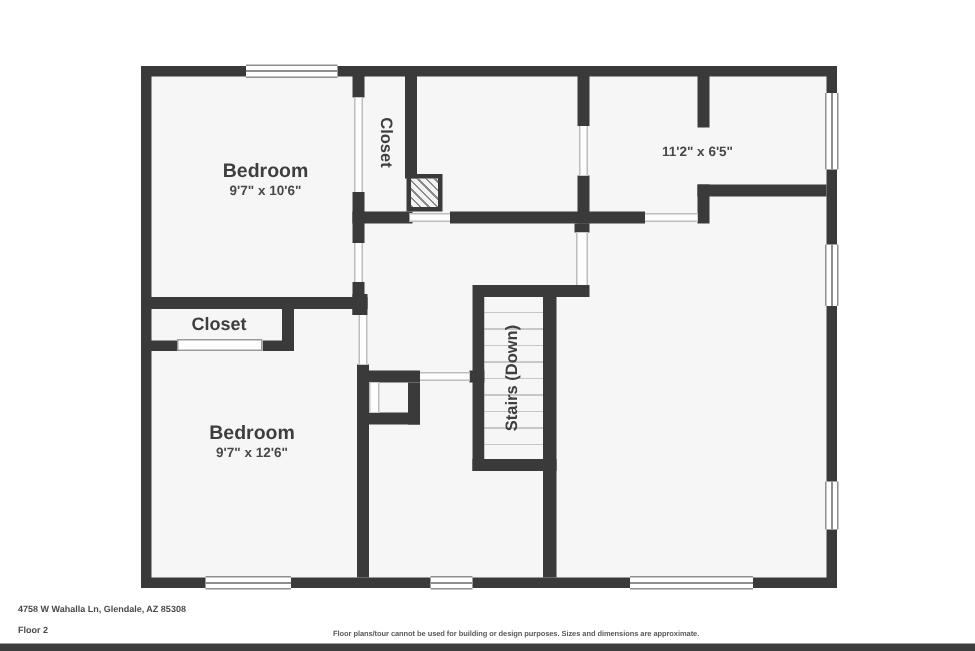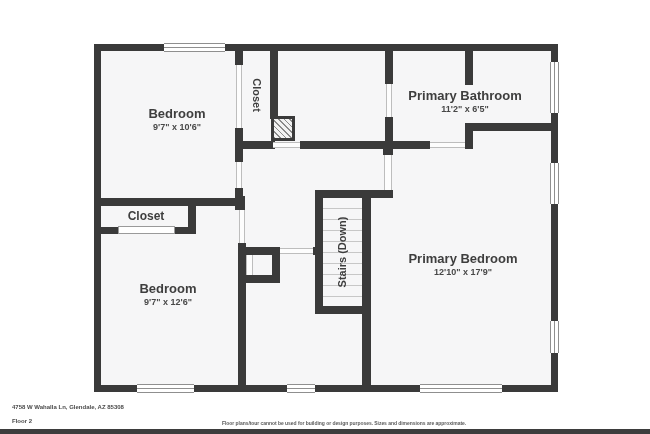--- a/index.html
+++ b/index.html
@@ -97,36 +97,31 @@
   <div class="window-v" style="left:550px;top:321px;width:9px;height:32px;"></div>
 
   <div class="room-label" style="left:177px;top:120px;">
     <div class="room-name">Bedroom</div>
     <div class="room-dims">9'7" x 10'6"</div>
   </div>
   <div class="room-label rot-cw" style="left:257px;top:95px;">
     <div class="room-name">Closet</div>
   </div>
   <div class="room-label" style="left:465px;top:102px;">
-    <div class="room-name">Primary Bathroom</div>
     <div class="room-dims">11'2" x 6'5"</div>
   </div>
   <div class="room-label" style="left:146px;top:217px;">
     <div class="room-name sm">Closet</div>
   </div>
   <div class="room-label" style="left:168px;top:295px;">
     <div class="room-name">Bedroom</div>
     <div class="room-dims">9'7" x 12'6"</div>
   </div>
   <div class="room-label rot-ccw" style="left:342px;top:252px;">
     <div class="room-name">Stairs (Down)</div>
   </div>
-  <div class="room-label" style="left:463px;top:265px;">
-    <div class="room-name">Primary Bedroom</div>
-    <div class="room-dims">12'10" x 17'9"</div>
-  </div>
 
   <div class="addr">4758 W Wahalla Ln, Glendale, AZ 85308</div>
   <div class="floorlbl">Floor 2</div>
   <div class="disclaimer">Floor plans/tour cannot be used for building or design purposes. Sizes and dimensions are approximate.</div>
   <div class="bottom-bar"></div>
 
 </div>
 
 </body></html>

